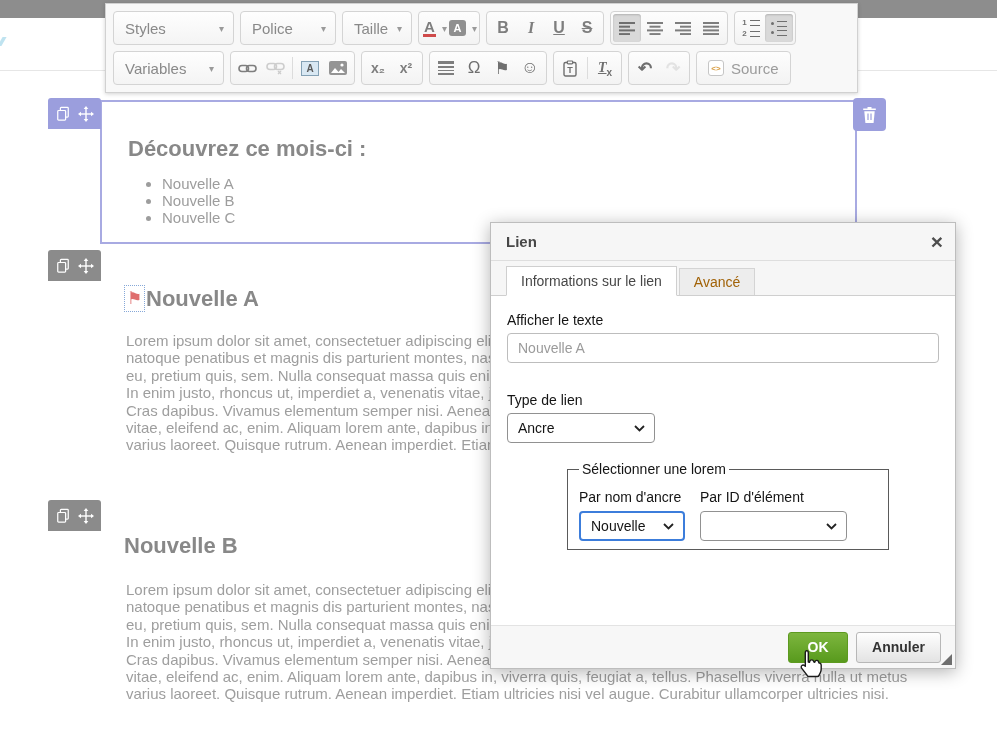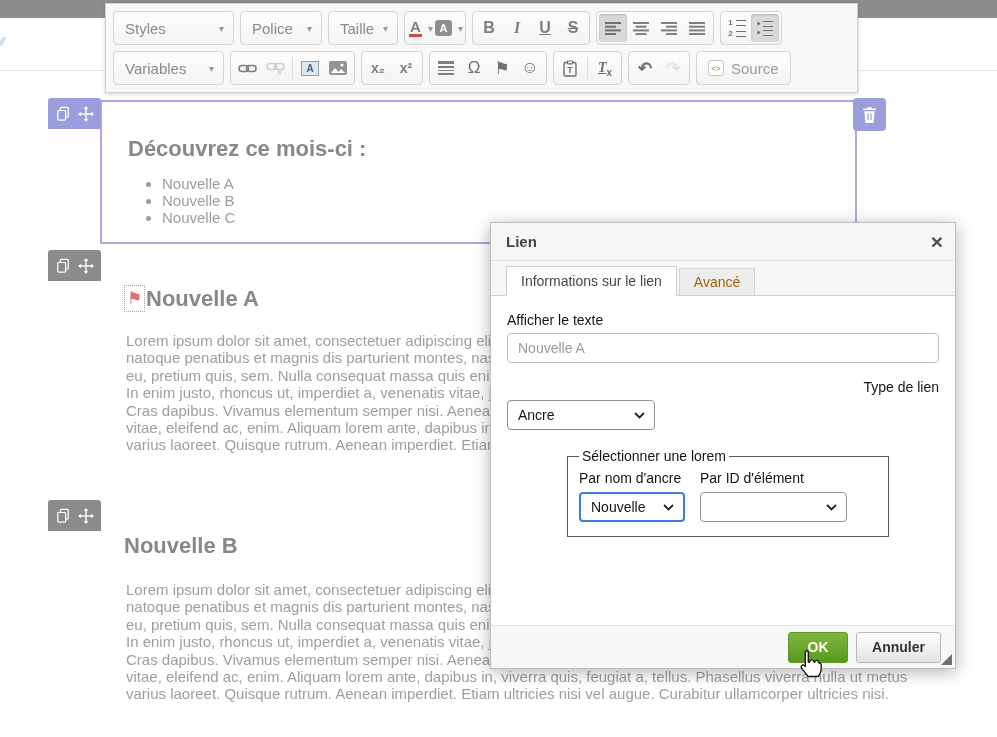--- a/index.html
+++ b/index.html
@@ -99,26 +99,26 @@
                 margin-bottom:-1px; color:#474747; }
   .tab.inactive { height:27px; background:#ededed; border:1px solid #d4d4d4; border-bottom:none;
                   margin-left:2px; color:#a16207; }
   .dlg-body { padding:16px 16px 0; }
   .dlg-label { font-size:14px; color:#141414; margin-bottom:5px; }
   .fake-input { height:30px; border:1px solid #bdbdbd; border-radius:4px; background:#fff;
                 display:flex; align-items:center; padding:0 10px; font-size:14px; color:#9b9b9b; }
   .sel { height:30px; border:1px solid #919191; border-radius:4px; background:#fff; display:flex;
          align-items:center; justify-content:space-between; padding:0 9px 0 10px; font-size:14px; color:#141414; }
   .sel svg { flex:none; }
-  .mt15 { margin-top:16px;text-align:right; }
+  .mt15 { margin-top:29px; }
   .type-sel { width:148px; }
   .anchor-fs { margin:18px 0 0 60px; width:322px; height:89px; border:1px solid #5a5a5a;
                padding:1px 11px 0; }
   .anchor-fs legend { font-size:14px; color:#141414; padding:0 3px; }
-  .anchor-cols { display:flex; gap:15px; margin-top:5px; }
+  .anchor-cols { display:flex; gap:15px; margin-top:11px; }
   .anchor-cols .dlg-label { margin-bottom:6px; }
   .sel-name { width:106px; border:2px solid #3c7ddb; }
   .sel-id { width:147px; }
   .dlg-footer { position:absolute; left:0; right:0; bottom:0; height:43px; background:#f7f7f7;
                 border-top:1px solid #e3e3e3; display:flex; align-items:center; justify-content:flex-end;
                 gap:8px; padding-right:14px; }
   .btn-ok { height:31px; min-width:60px; background:linear-gradient(#7db63e,#589a1d);
             border:1px solid #5d9a20; border-radius:3px; color:#fff; font-weight:bold; font-size:14px;
             font-family:"Liberation Sans",sans-serif; }
   .btn-cancel { height:31px; min-width:85px; background:linear-gradient(#fefefe,#e3e3e3);
@@ -135,21 +135,21 @@
 <div class="top-strip"></div>
 <div class="page-rule"></div>
 <div class="blue-artifact"></div>
 
 <div class="toolbar">
   <div class="t-row">
     <div class="combo" style="width:121px">
       <span>Styles</span>
       <span class="caret">▾</span>
     </div>
-    <div class="combo" style="width:82px">
+    <div class="combo" style="width:96px">
       <span>Police</span>
       <span class="caret">▾</span>
     </div>
     <div class="combo" style="width:70px">
       <span>Taille</span>
       <span class="caret">▾</span>
     </div>
     <div class="group">
       <div class="btn">
         <span class="tcolor">A</span>

